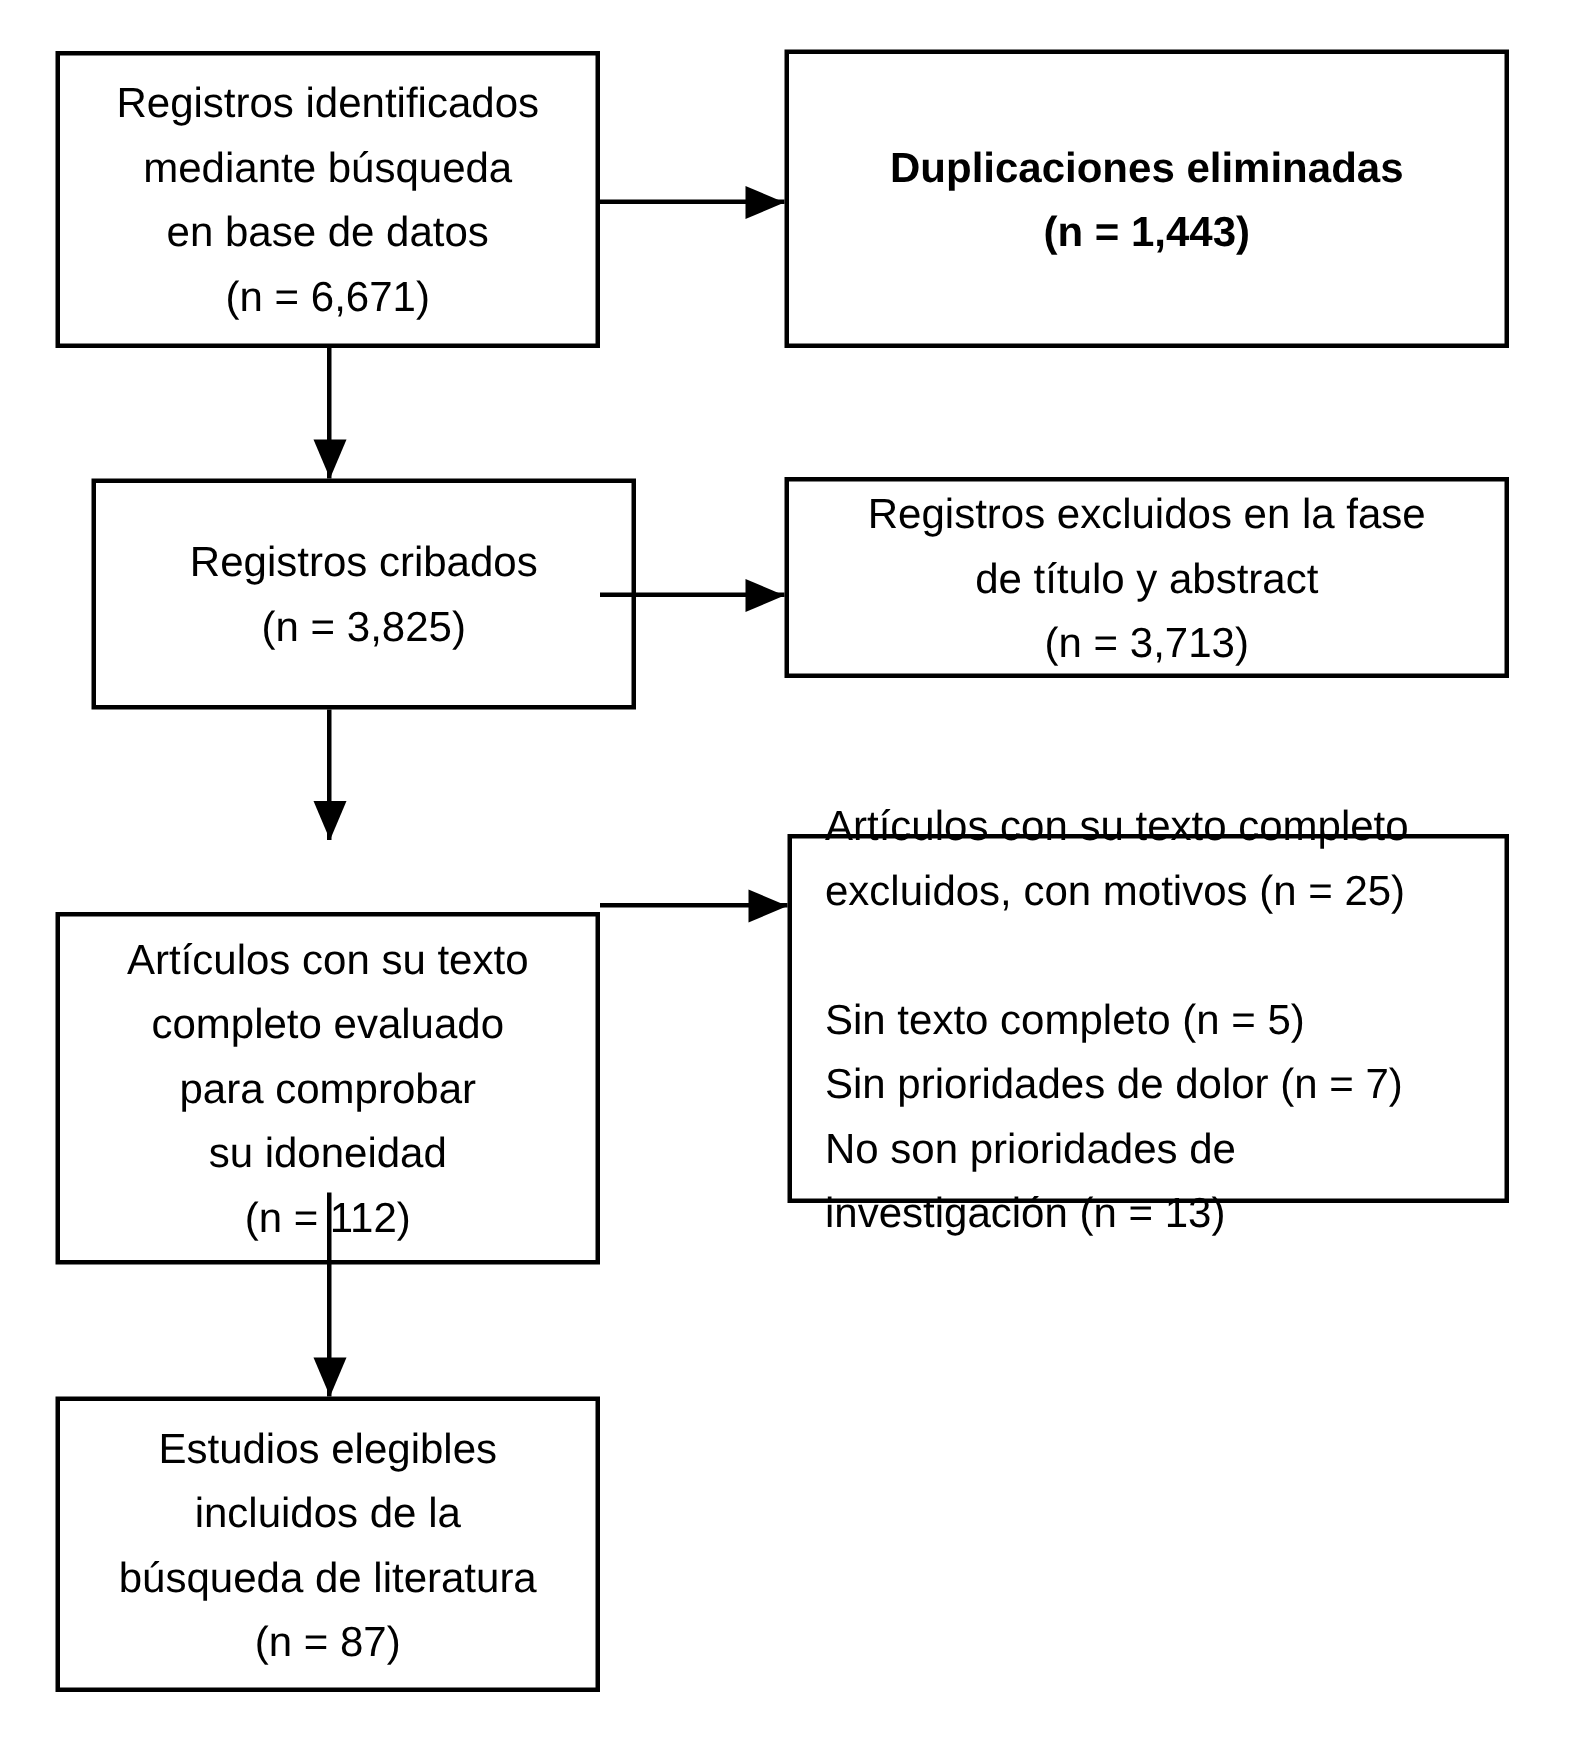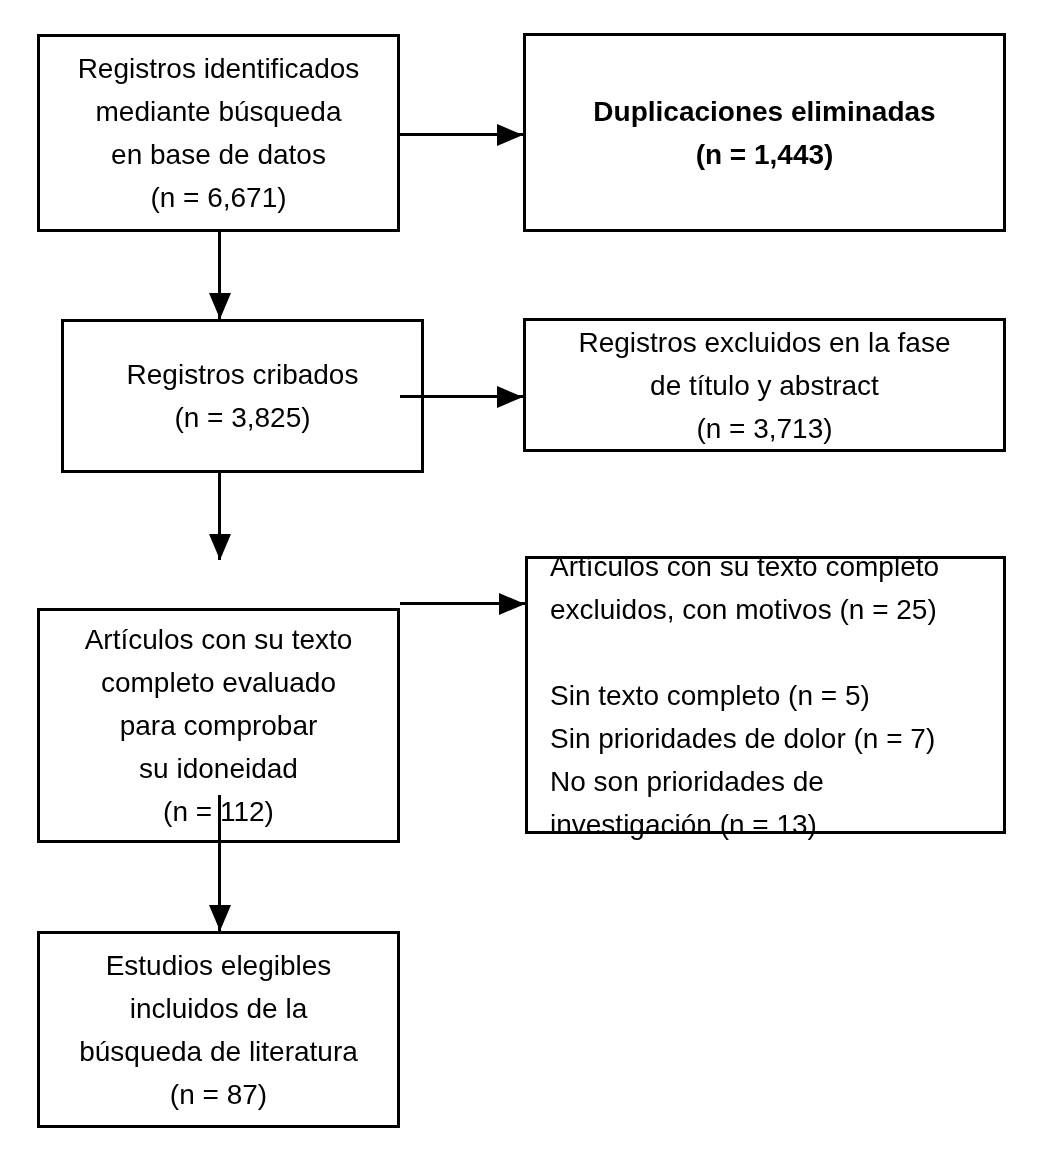--- a/index.html
+++ b/index.html
@@ -35,21 +35,21 @@
     padding:4px 22px;
   }
   
   .b-identified{left:37px;top:34px;width:363px;height:198px;}
   .b-screened{left:37px;top:319px;width:363px;height:154px;margin-left:24px;}
   .b-fulltext{left:37px;top:560px;width:363px;height:235px;margin-top:48px;}
   .b-included{left:37px;top:931px;width:363px;height:197px;}
   
   .b-duplicates{left:523px;top:33px;width:483px;height:199px;font-weight:bold;}
   .b-excluded-ta{left:523px;top:318px;width:483px;height:134px;}
-  .b-ft-excluded{left:525px;top:556px;width:481px;height:278px;}
+  .b-ft-excluded{left:525px;top:556px;width:481px;height:246px;}
 
   
   .varrow{
     position:absolute;
     width:3px;
     background:var(--line-color);
   }
   .varrow::after{
     content:"";
     position:absolute;

